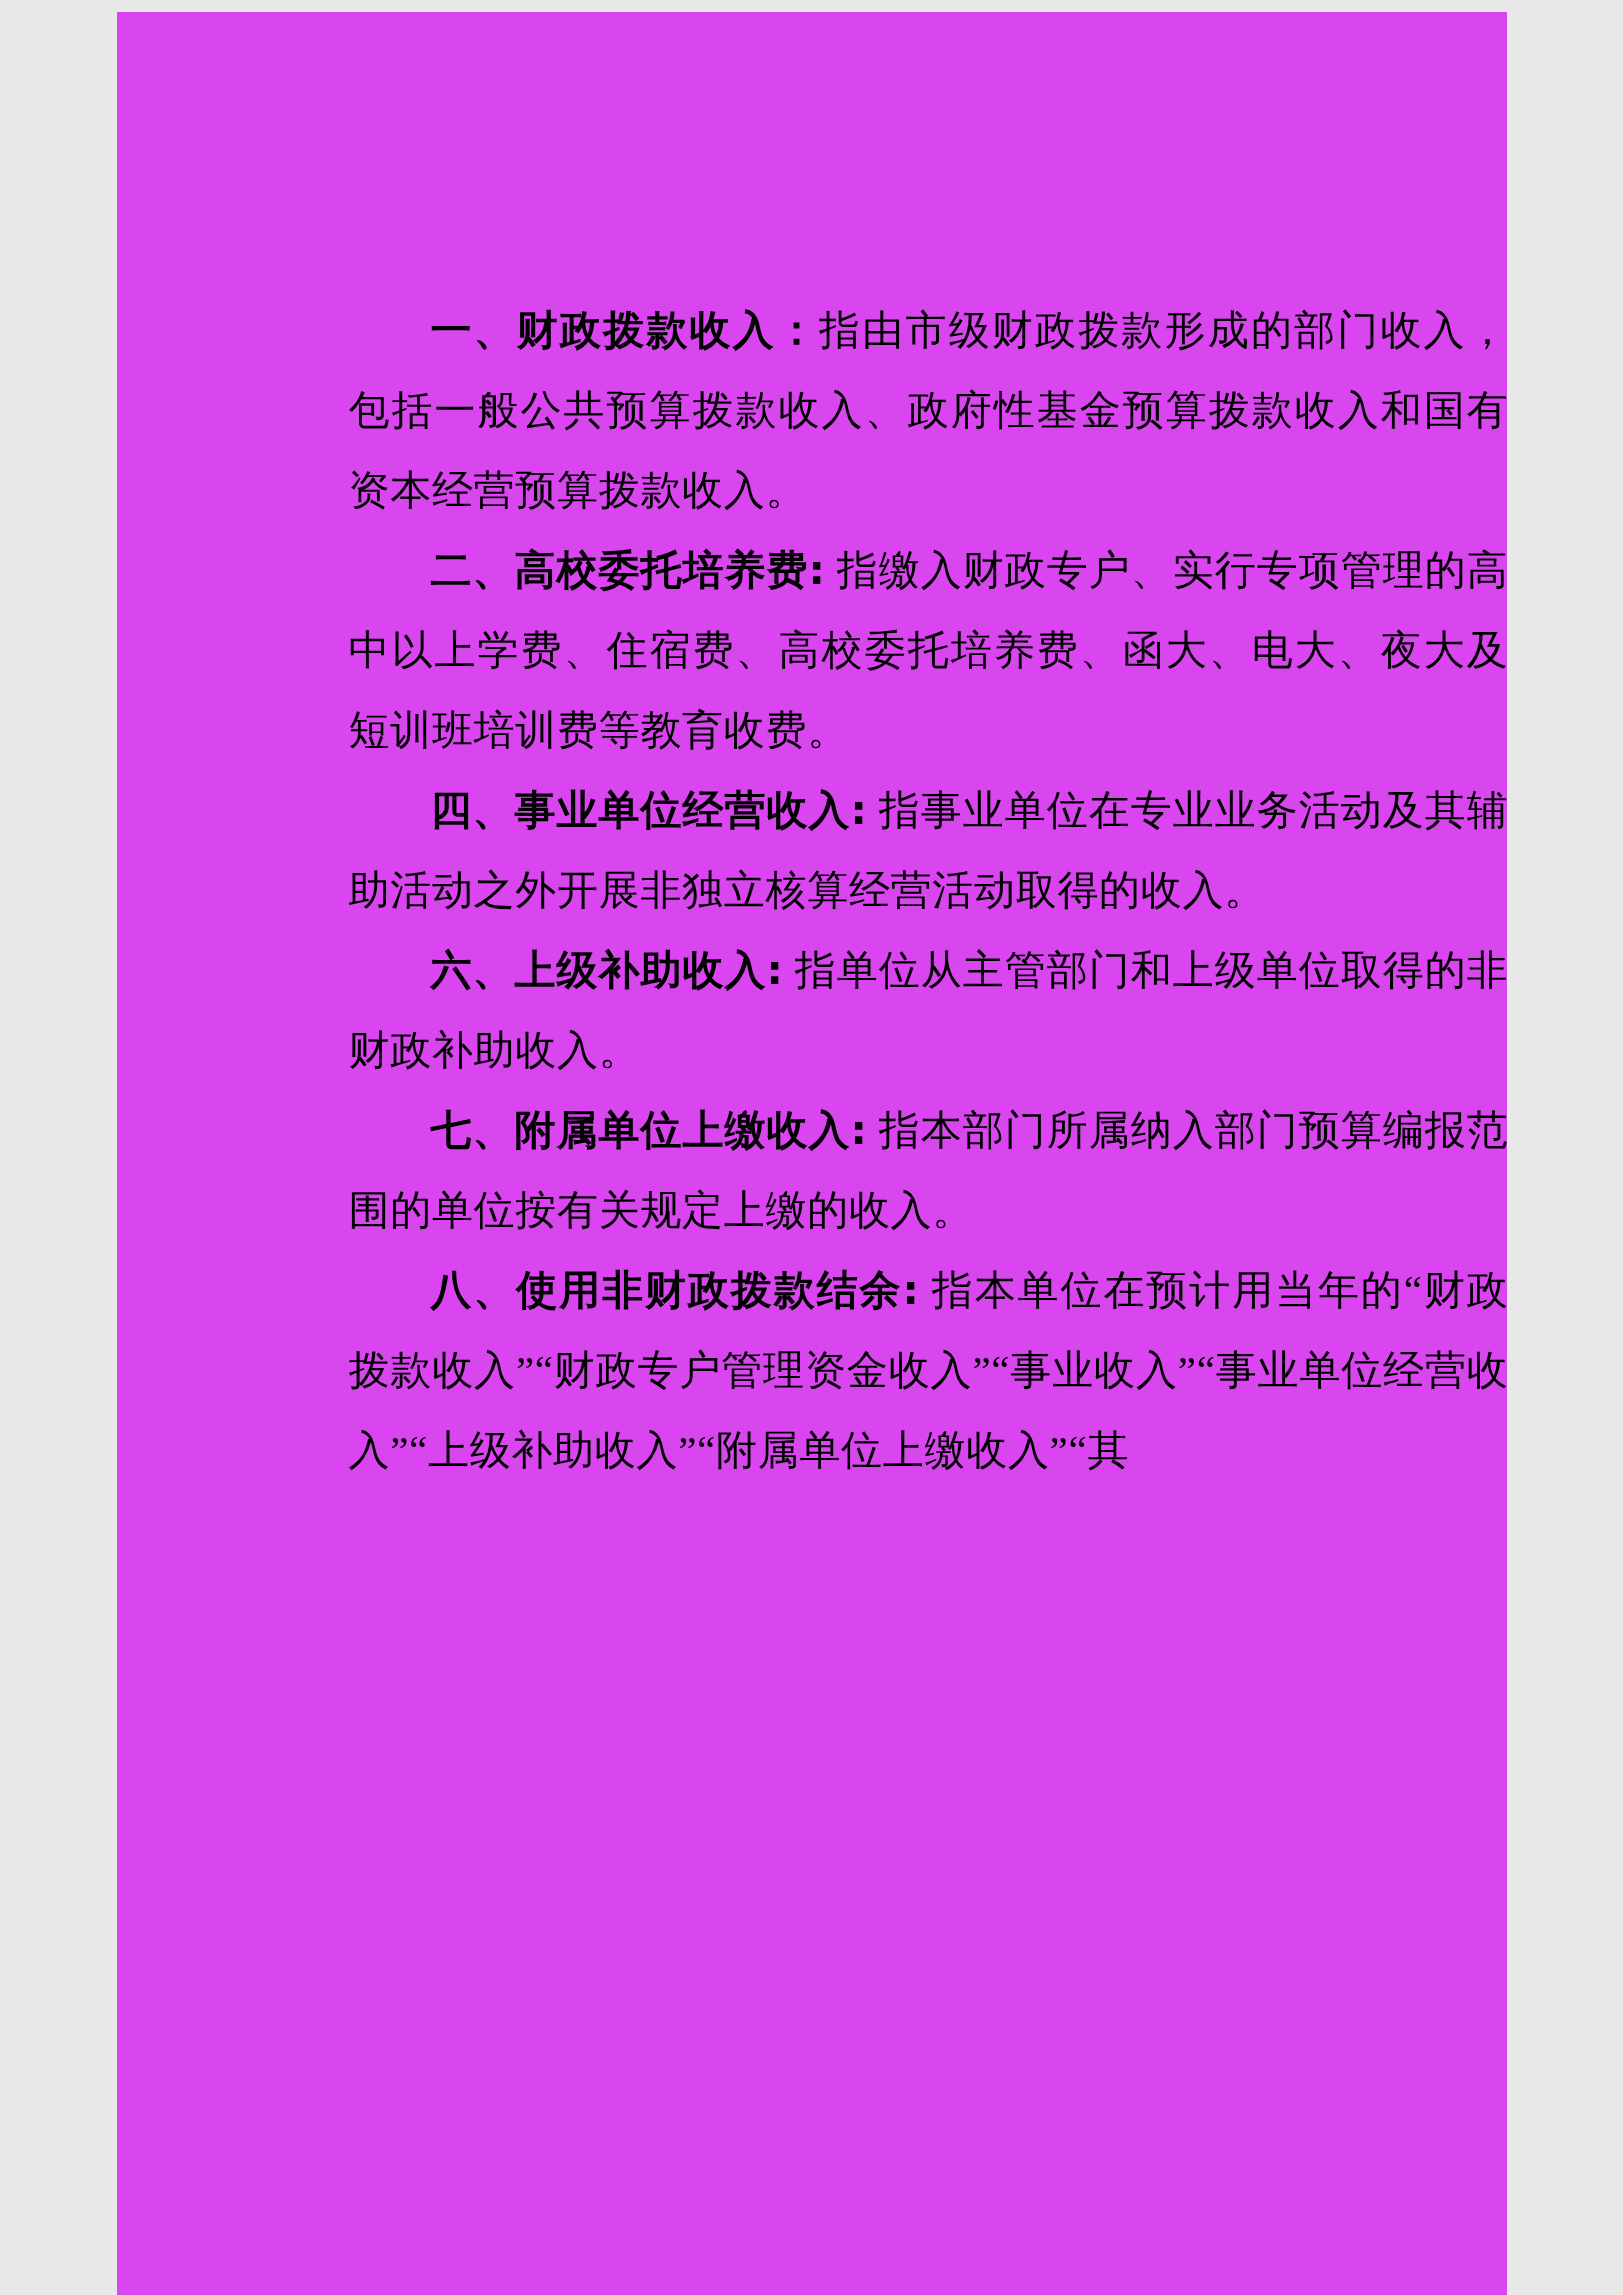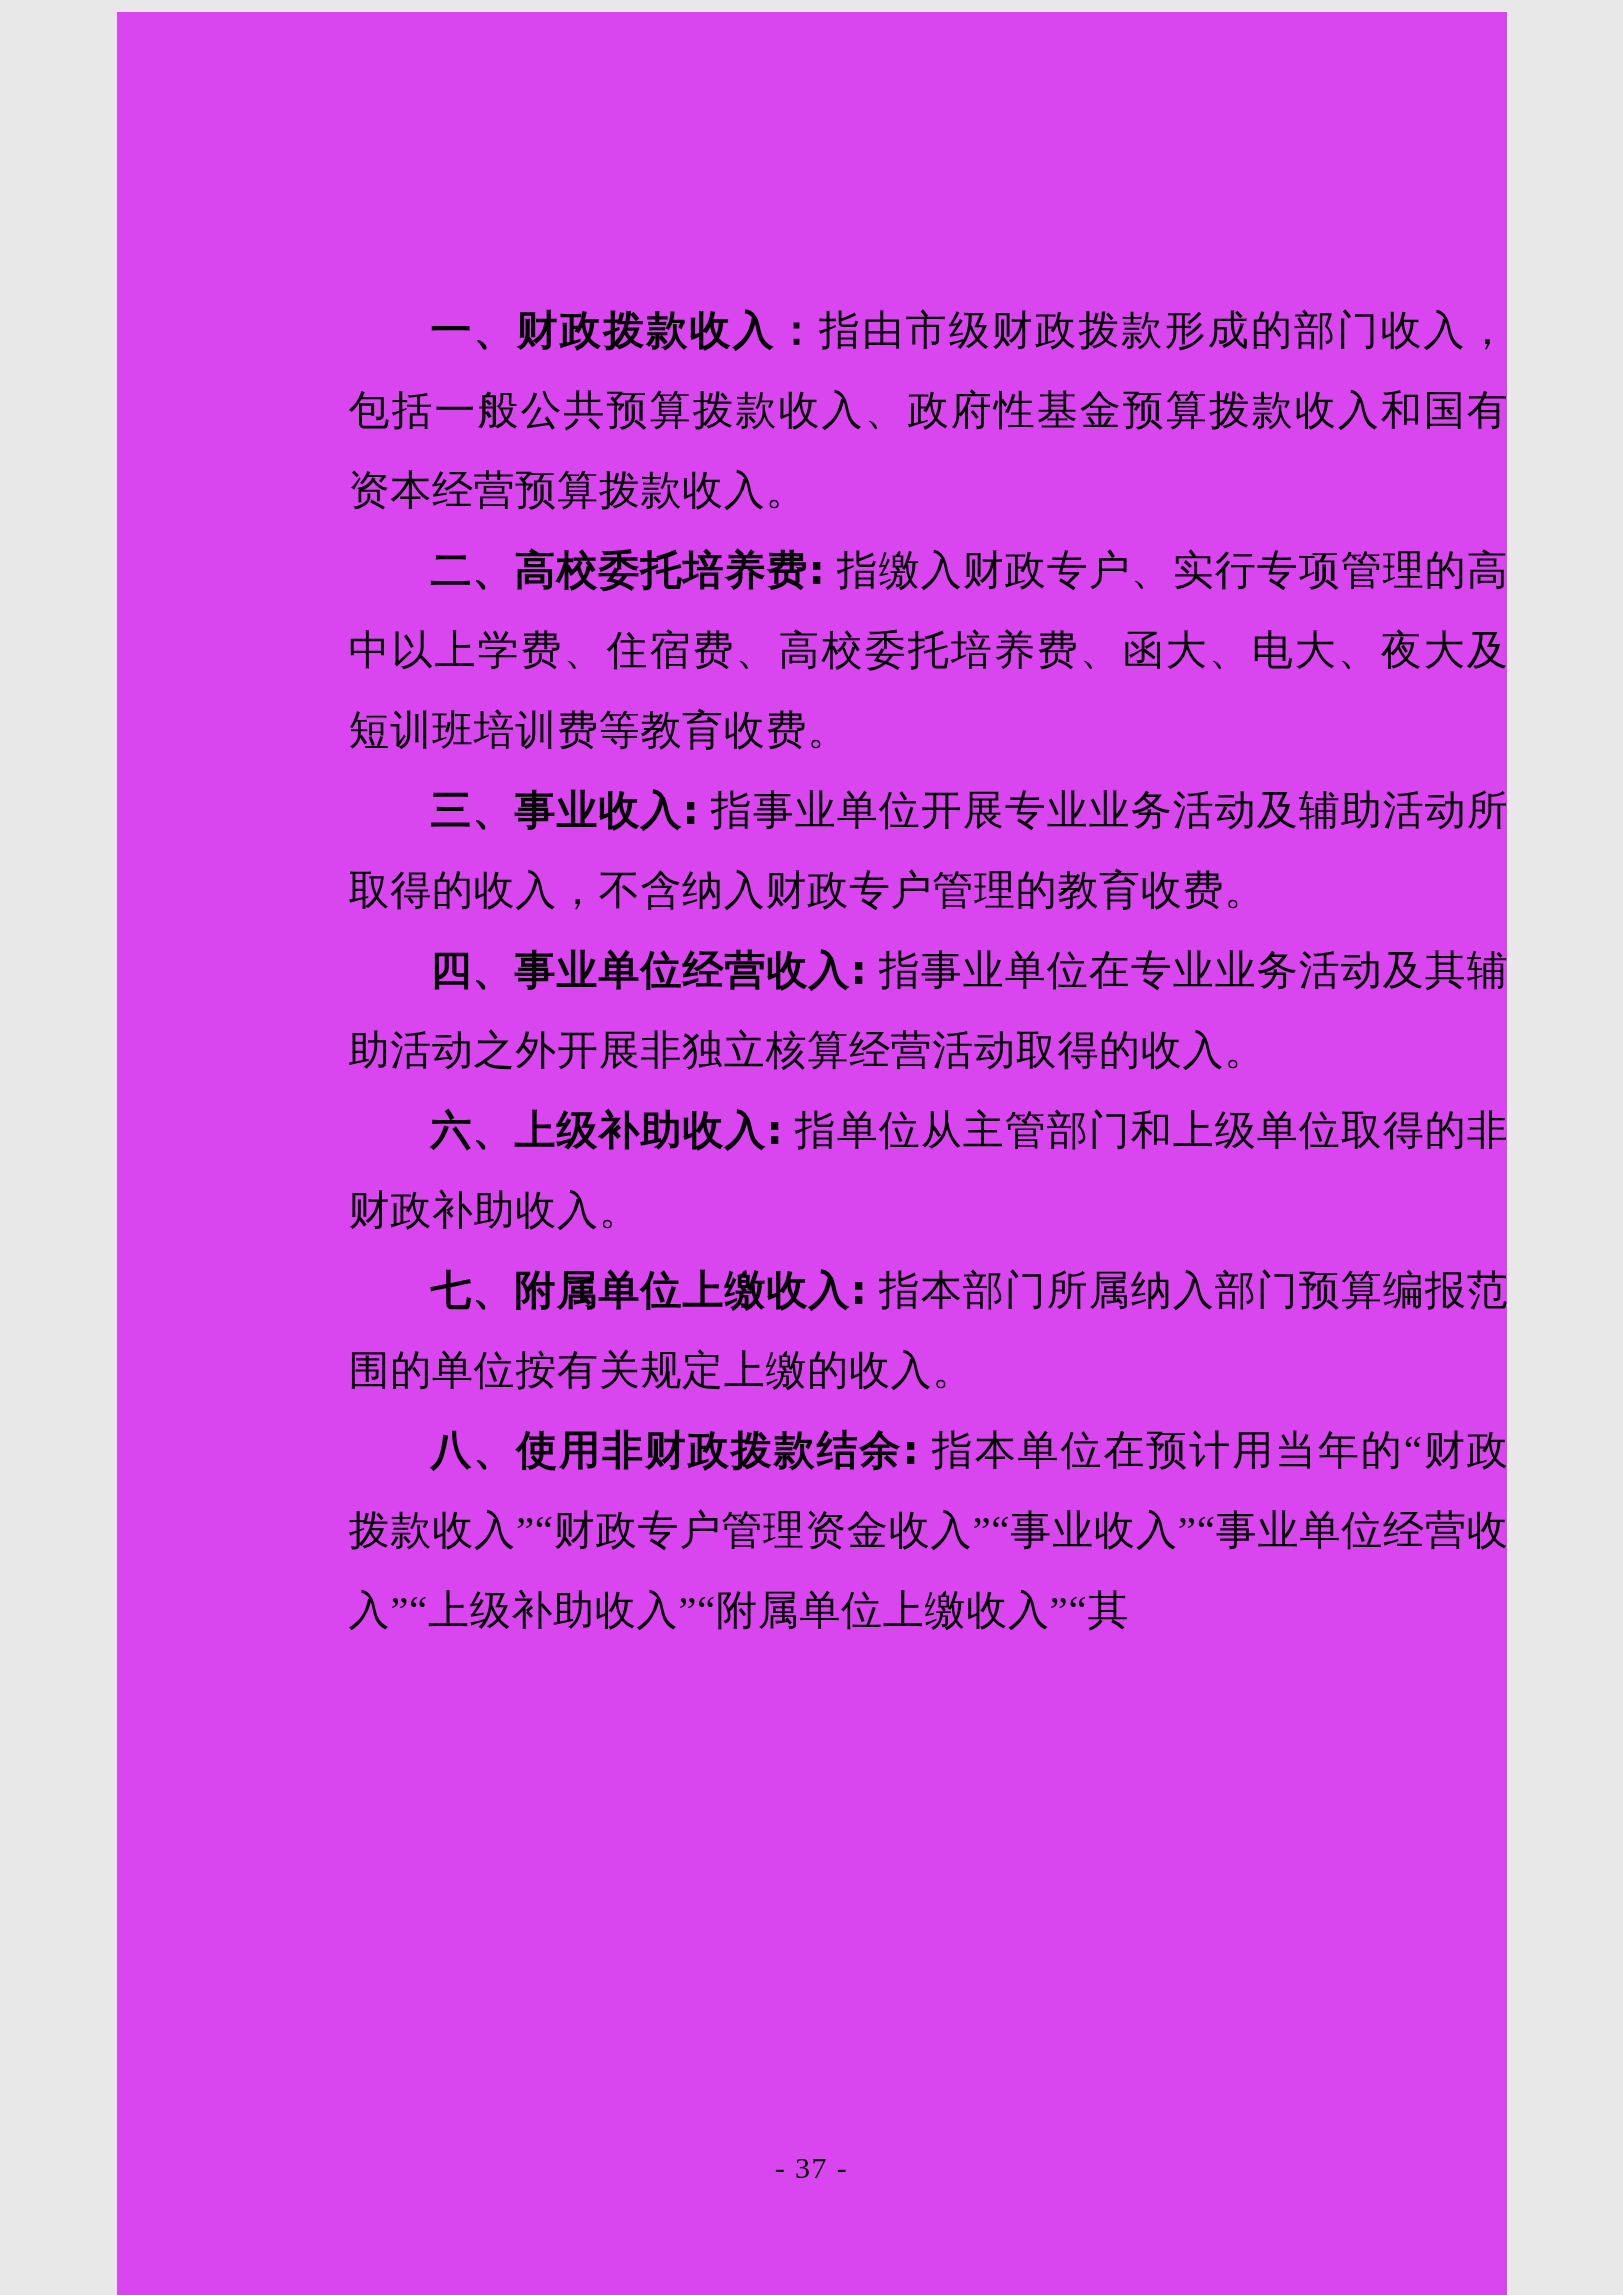--- a/index.html
+++ b/index.html
@@ -58,30 +58,26 @@
 </head>
 <body>
 
 <div class="page">
   <div class="content">
 
     <p class="para"><span class="term-head">一、财政拨款收入：</span><span class="term-body">指由市级财政拨款形成的部门收入，包括一般公共预算拨款收入、政府性基金预算拨款收入和国有资本经营预算拨款收入。</span></p>
 
     <p class="para"><span class="term-head">二、高校委托培养费:</span><span class="term-body"> 指缴入财政专户、实行专项管理的高中以上学费、住宿费、高校委托培养费、函大、电大、夜大及短训班培训费等教育收费。</span></p>
 
-    <p class="para"><span class="term-head">三、事业收入:</span><span class="term-body"> 指事业单位开展专业业务活动及辅助活动所取得的收入，不含纳入财政专户管理的教育收费。</span></p>
 
     <p class="para"><span class="term-head">四、事业单位经营收入:</span><span class="term-body"> 指事业单位在专业业务活动及其辅助活动之外开展非独立核算经营活动取得的收入。</span></p>
 
 
     <p class="para"><span class="term-head">六、上级补助收入:</span><span class="term-body"> 指单位从主管部门和上级单位取得的非财政补助收入。</span></p>
 
     <p class="para"><span class="term-head">七、附属单位上缴收入:</span><span class="term-body"> 指本部门所属纳入部门预算编报范围的单位按有关规定上缴的收入。</span></p>
 
     <p class="para"><span class="term-head">八、使用非财政拨款结余:</span><span class="term-body"> 指本单位在预计用当年的“财政拨款收入”“财政专户管理资金收入”“事业收入”“事业单位经营收入”“上级补助收入”“附属单位上缴收入”“其</span></p>
 
   </div>
 
-  <div class="footer">
-    <span>- 37 -</span>
-  </div>
 </div>
 
 
 </body></html>

